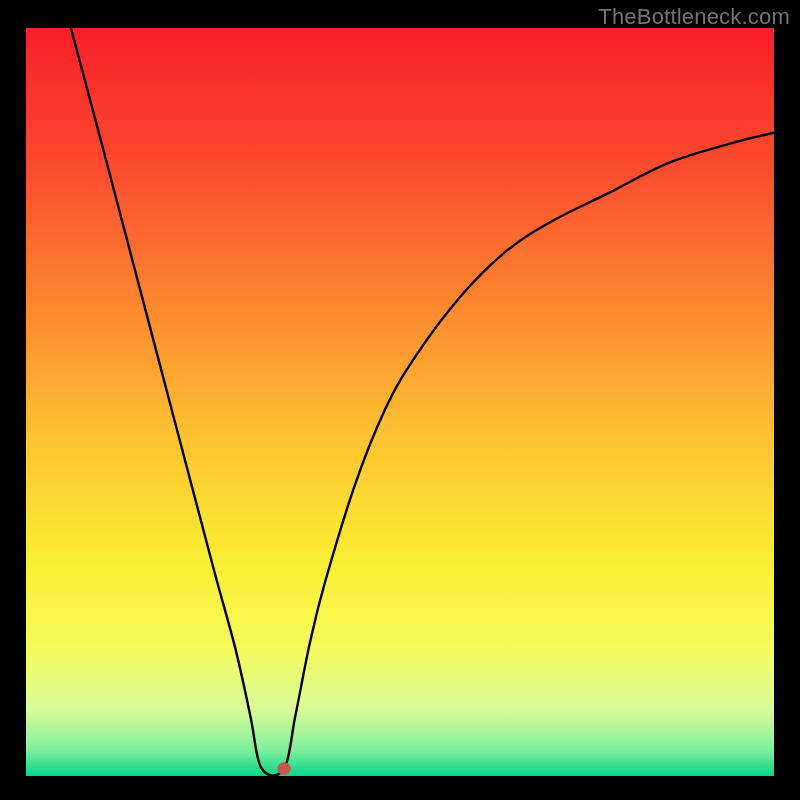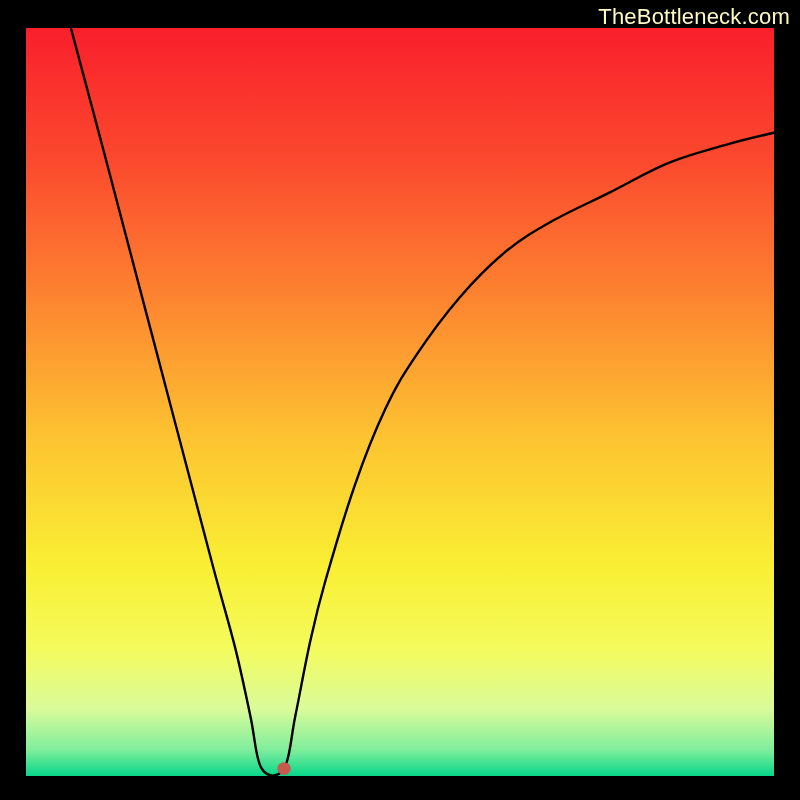--- a/index.html
+++ b/index.html
@@ -14,21 +14,21 @@
   .frame {
     position: relative;
     width: 800px;
     height: 800px;
     background: #000;
   }
   .attribution {
     position: absolute;
     top: 4px;
     right: 10px;
-    color: #fef9c3;
+    color: #737373;
     font-size: 22px;
     font-weight: 500;
     letter-spacing: 0.2px;
     user-select: none;
   }
   .plot {
     position: absolute;
     left: 26px;
     top: 28px;
     width: 748px;

